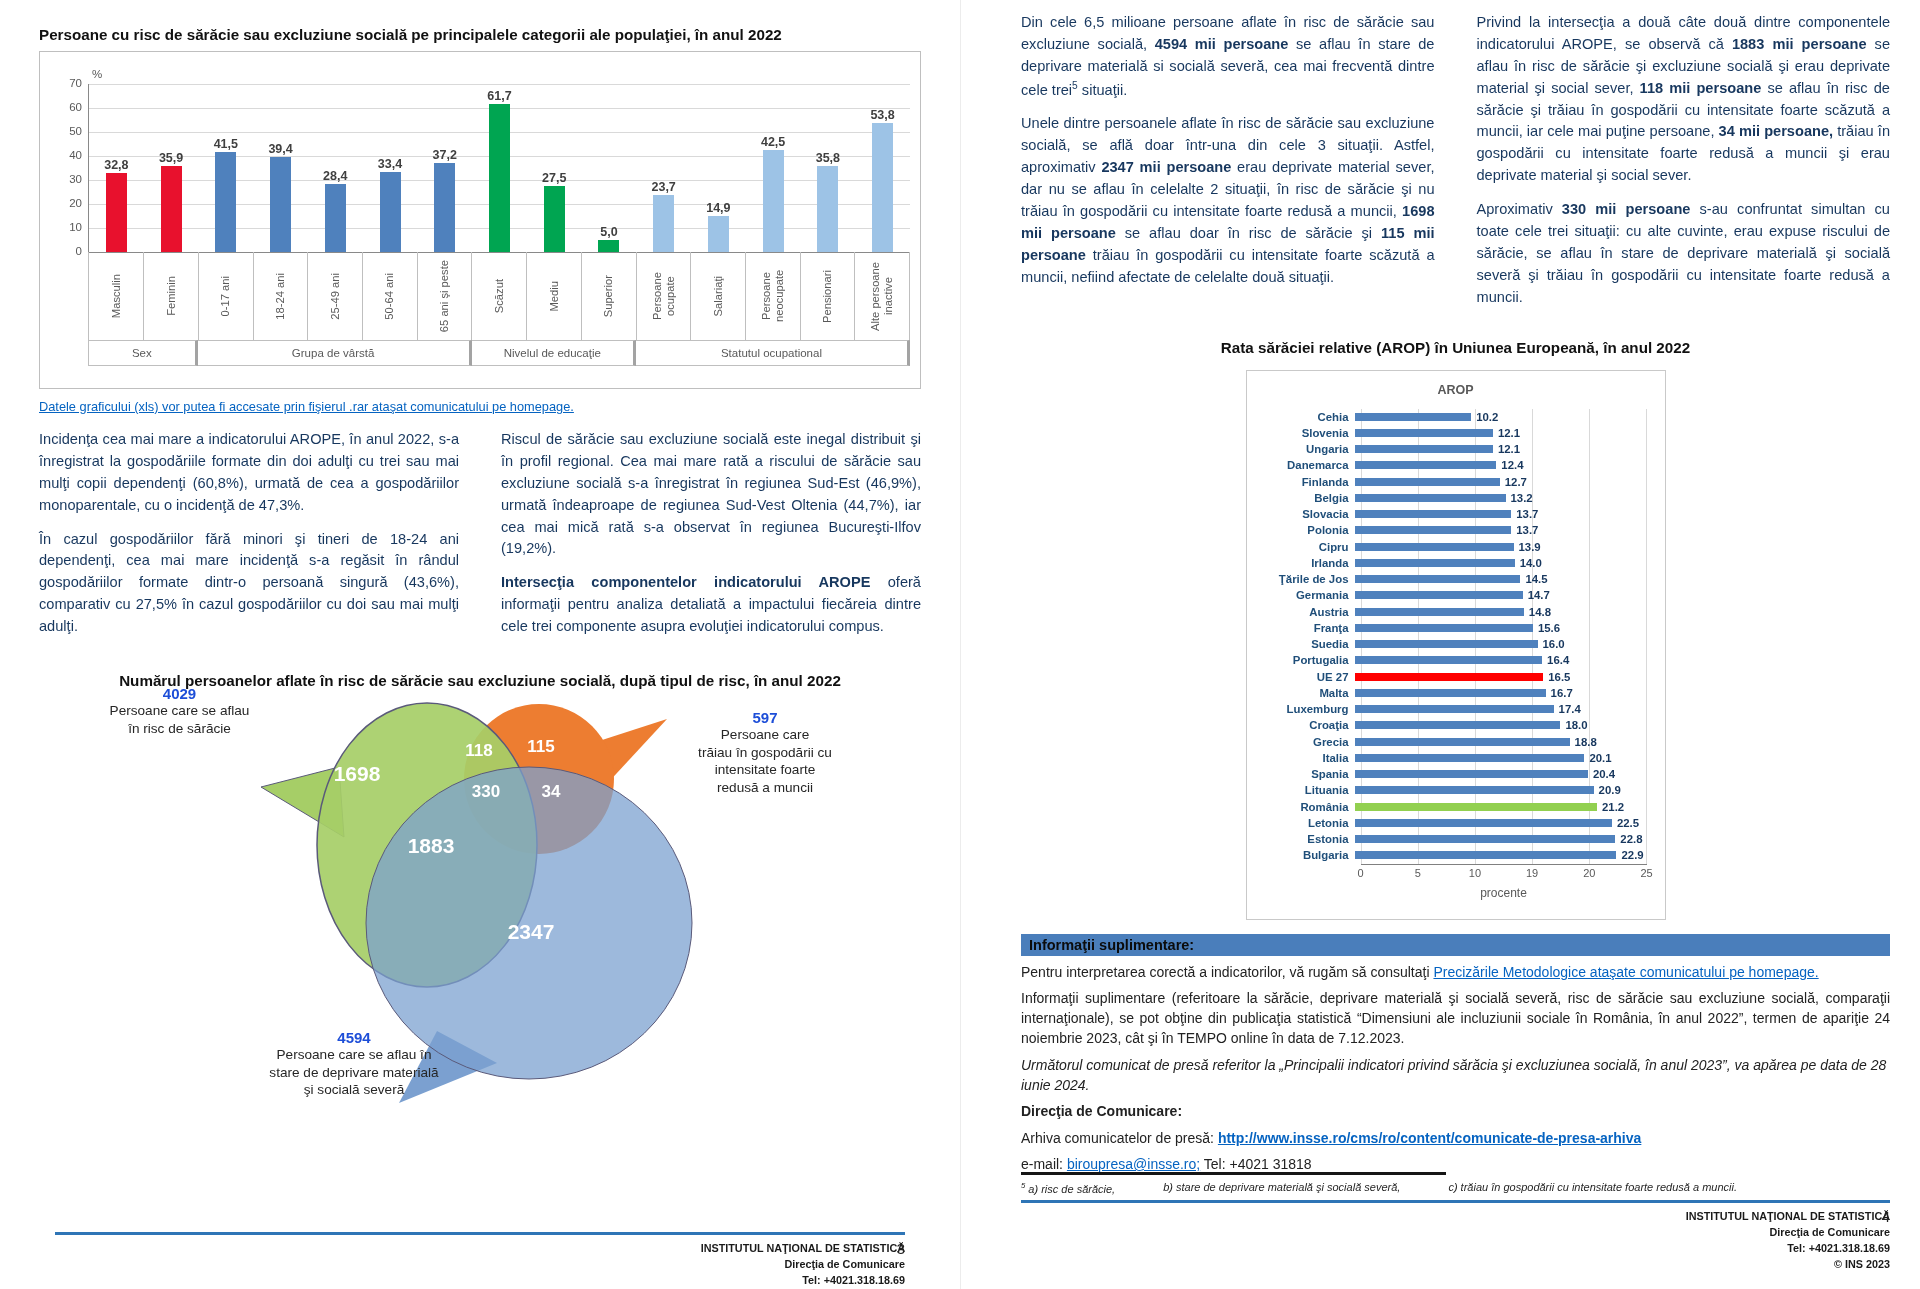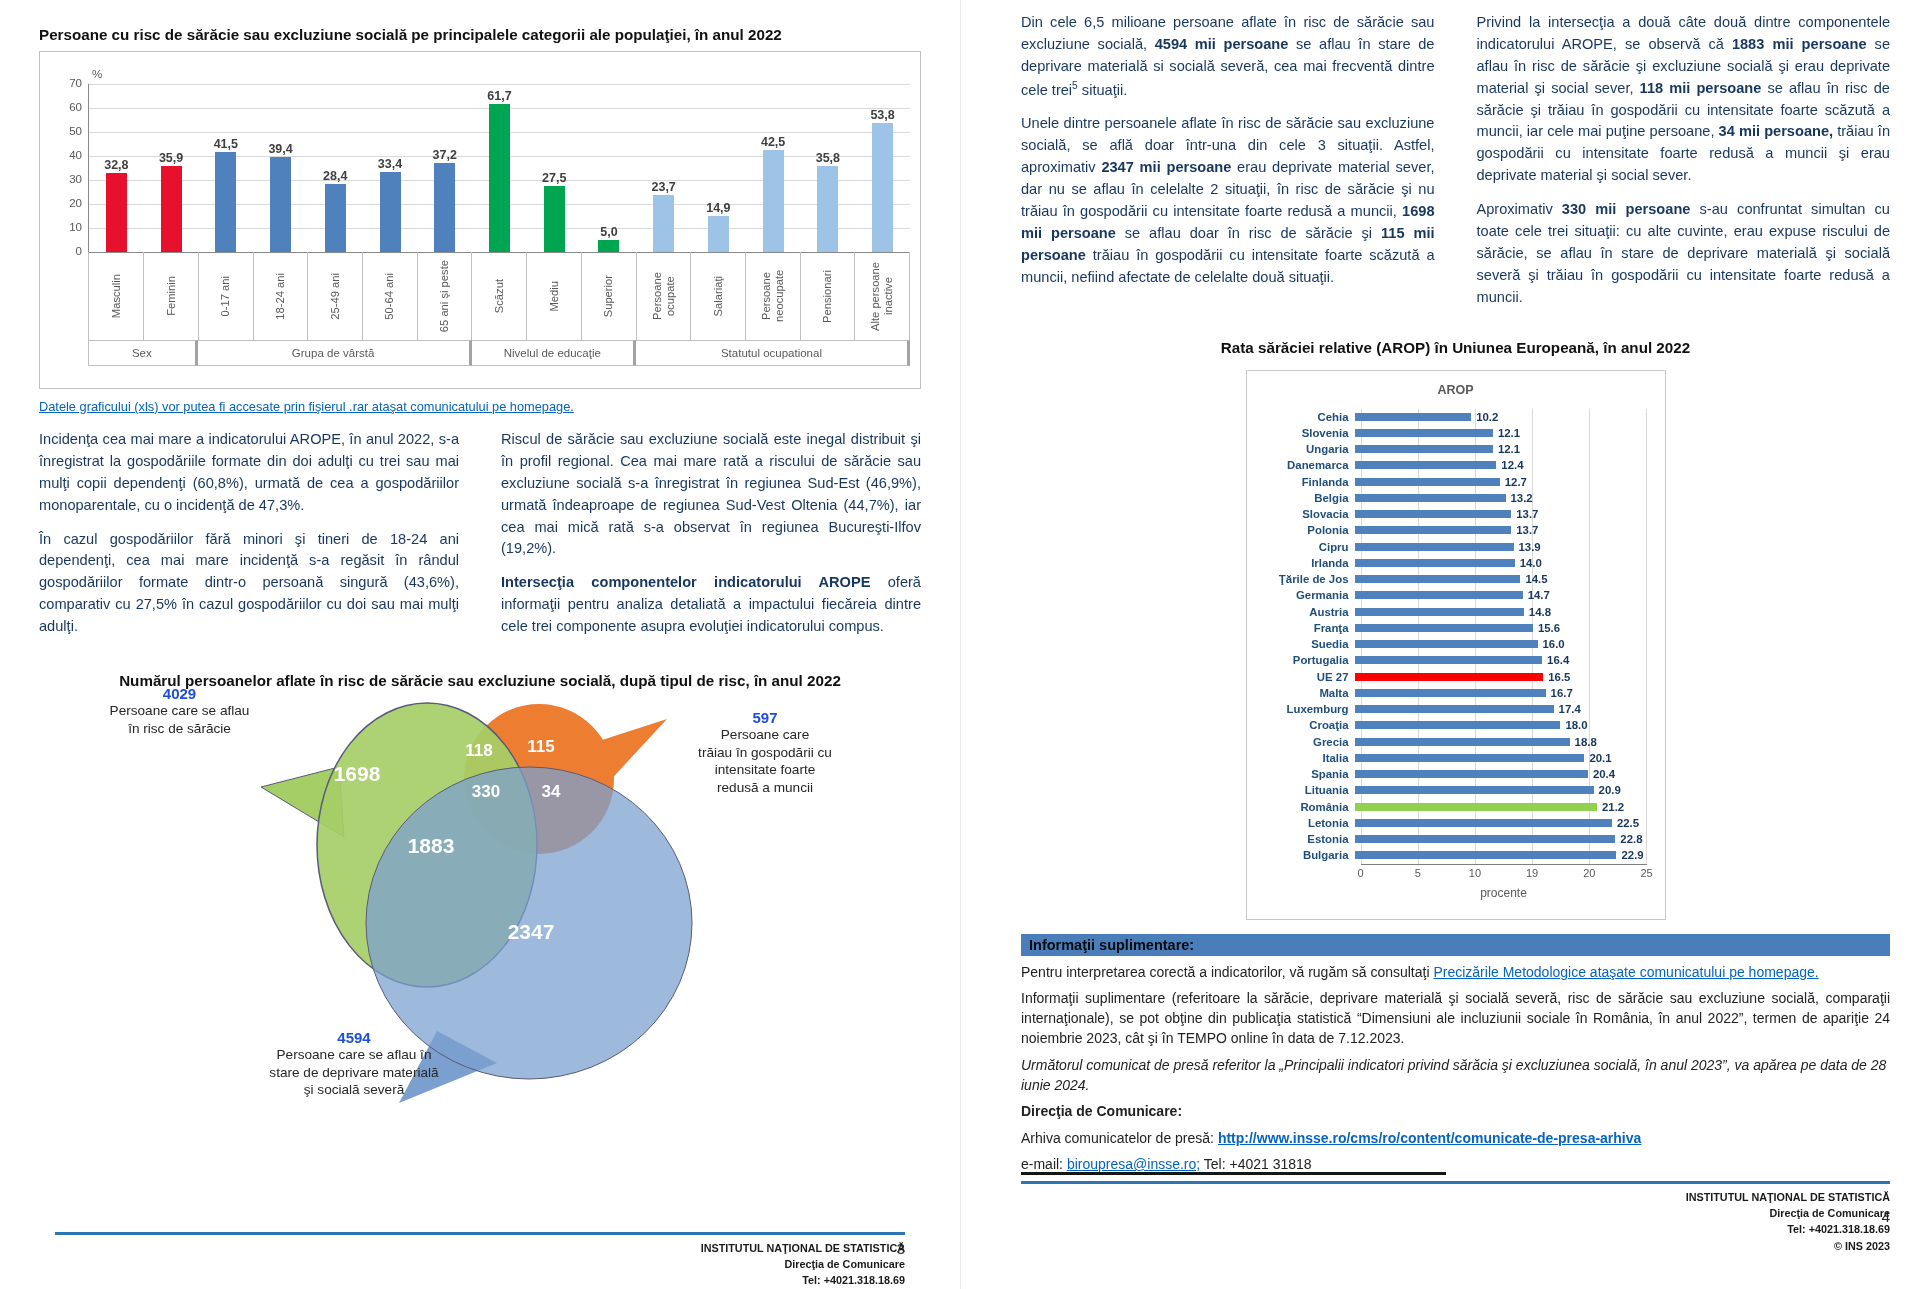--- a/index.html
+++ b/index.html
@@ -469,20 +469,25 @@
   <div id="info-header">Informaţii suplimentare:</div>
   <div class="info-line"><span>Pentru interpretarea corectă a indicatorilor, vă rugăm să consultaţi </span><a>Precizările Metodologice ataşate comunicatului pe homepage.</a></div>
   <div class="info-line just"><span>Informaţii suplimentare (referitoare la sărăcie, deprivare materială şi socială severă, risc de sărăcie sau excluziune socială, comparaţii internaţionale), se pot obţine din publicaţia statistică “Dimensiuni ale incluziunii sociale în România, în anul 2022”, termen de apariţie 24 noiembrie 2023, cât şi în TEMPO online în data de 7.12.2023.</span></div>
   <div class="info-line"><span class="i">Următorul comunicat de presă referitor la „Principalii indicatori privind sărăcia şi excluziunea socială, în anul 2023”, va apărea pe data de 28 iunie 2024.</span></div>
   <div class="info-line"><span class="b">Direcţia de Comunicare:</span></div>
   <div class="info-line"><span>Arhiva comunicatelor de presă: </span><a class="b">http://www.insse.ro/cms/ro/content/comunicate-de-presa-arhiva</a></div>
   <div class="info-line"><span>e-mail: </span><a>biroupresa@insse.ro;</a><span> Tel: +4021 31818</span></div>
 
   <div class="pagefooter" id="footer4">
     <div class="fn-sep"></div>
+    <div class="footnote">
+      <span><sup>5</sup> <span>a) risc de sărăcie,</span></span>
+      <span>b) stare de deprivare materială şi socială severă,</span>
+      <span>c) trăiau în gospodării cu intensitate foarte redusă a muncii.</span>
+    </div>
     <div class="blue-rule"></div>
     <div class="foot-line">INSTITUTUL NAŢIONAL DE STATISTICĂ</div>
     <div class="foot-line">Direcţia de Comunicare</div>
     <div class="foot-line">Tel: +4021.318.18.69</div>
     <div class="foot-line">©  INS 2023</div>
     <div class="pagenum" style="top:36px;">4</div>
   </div>
 </div>
 
 </body></html>

